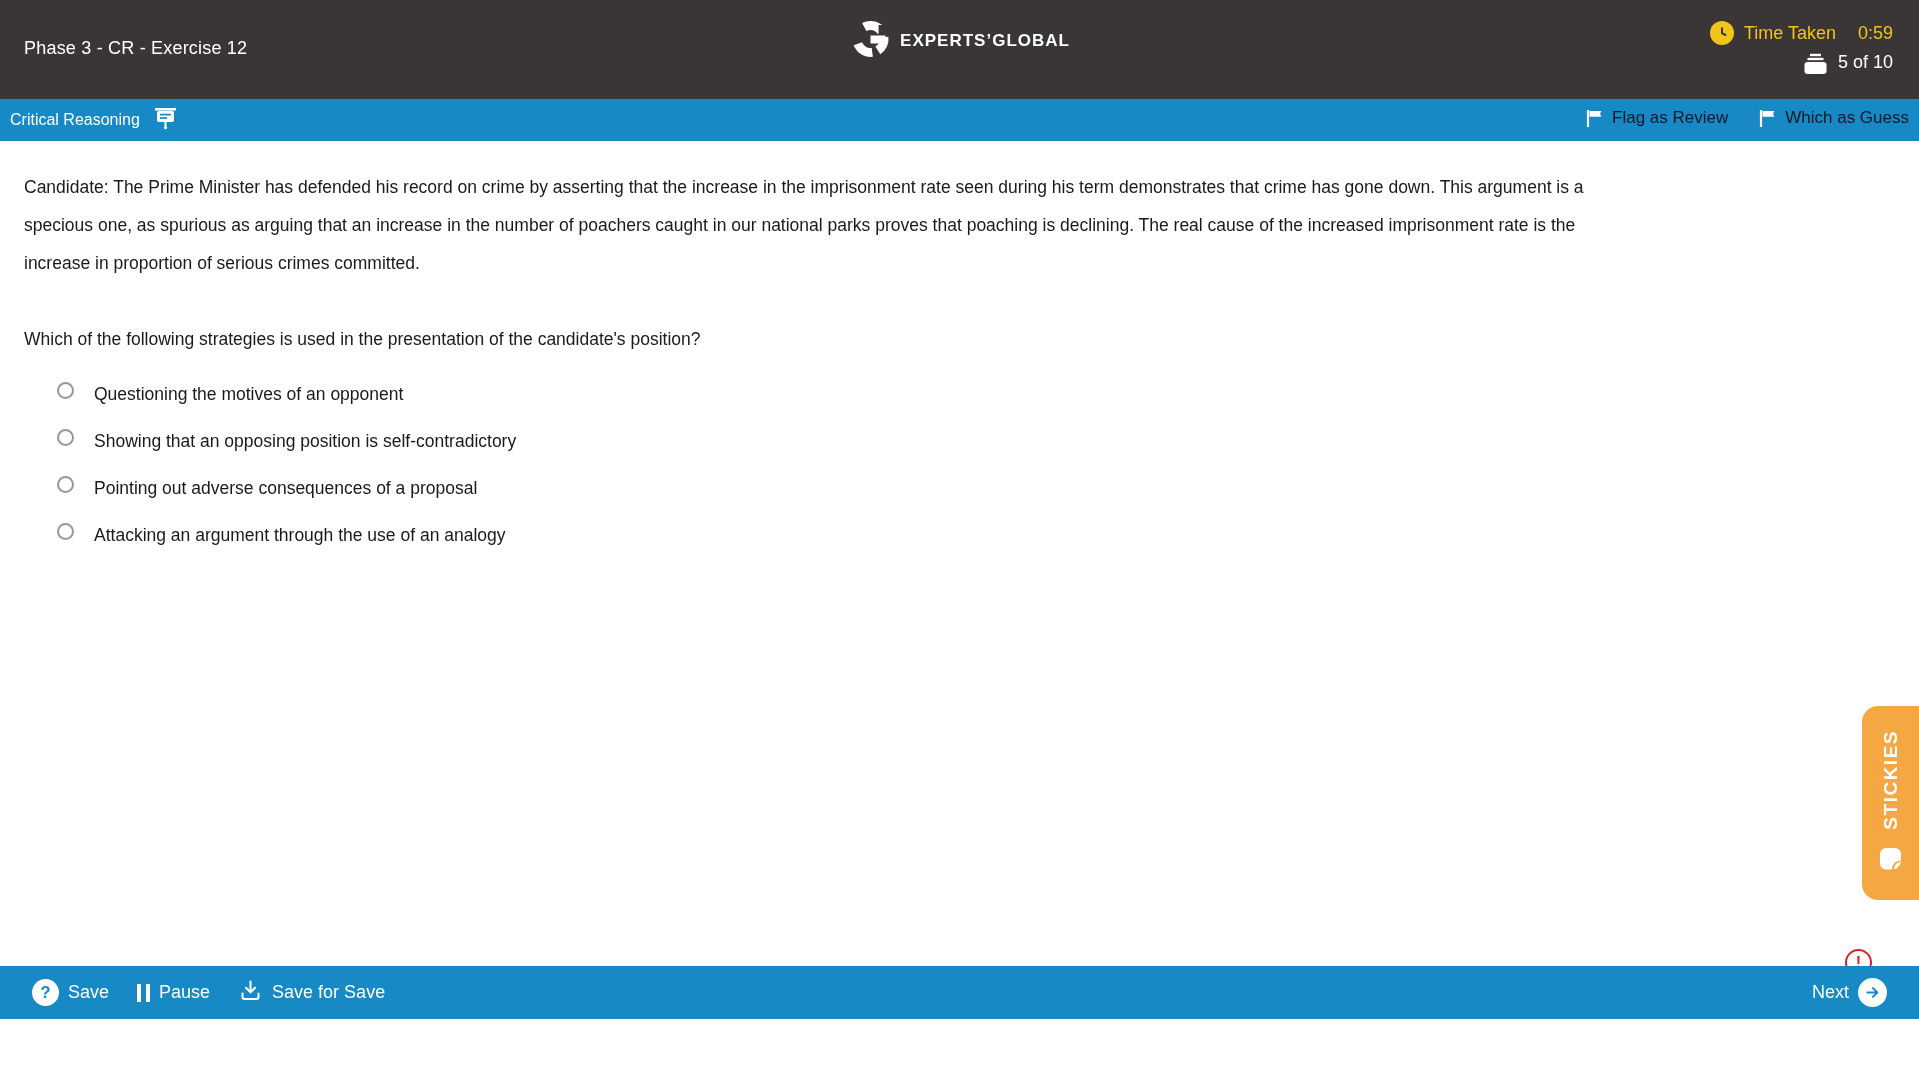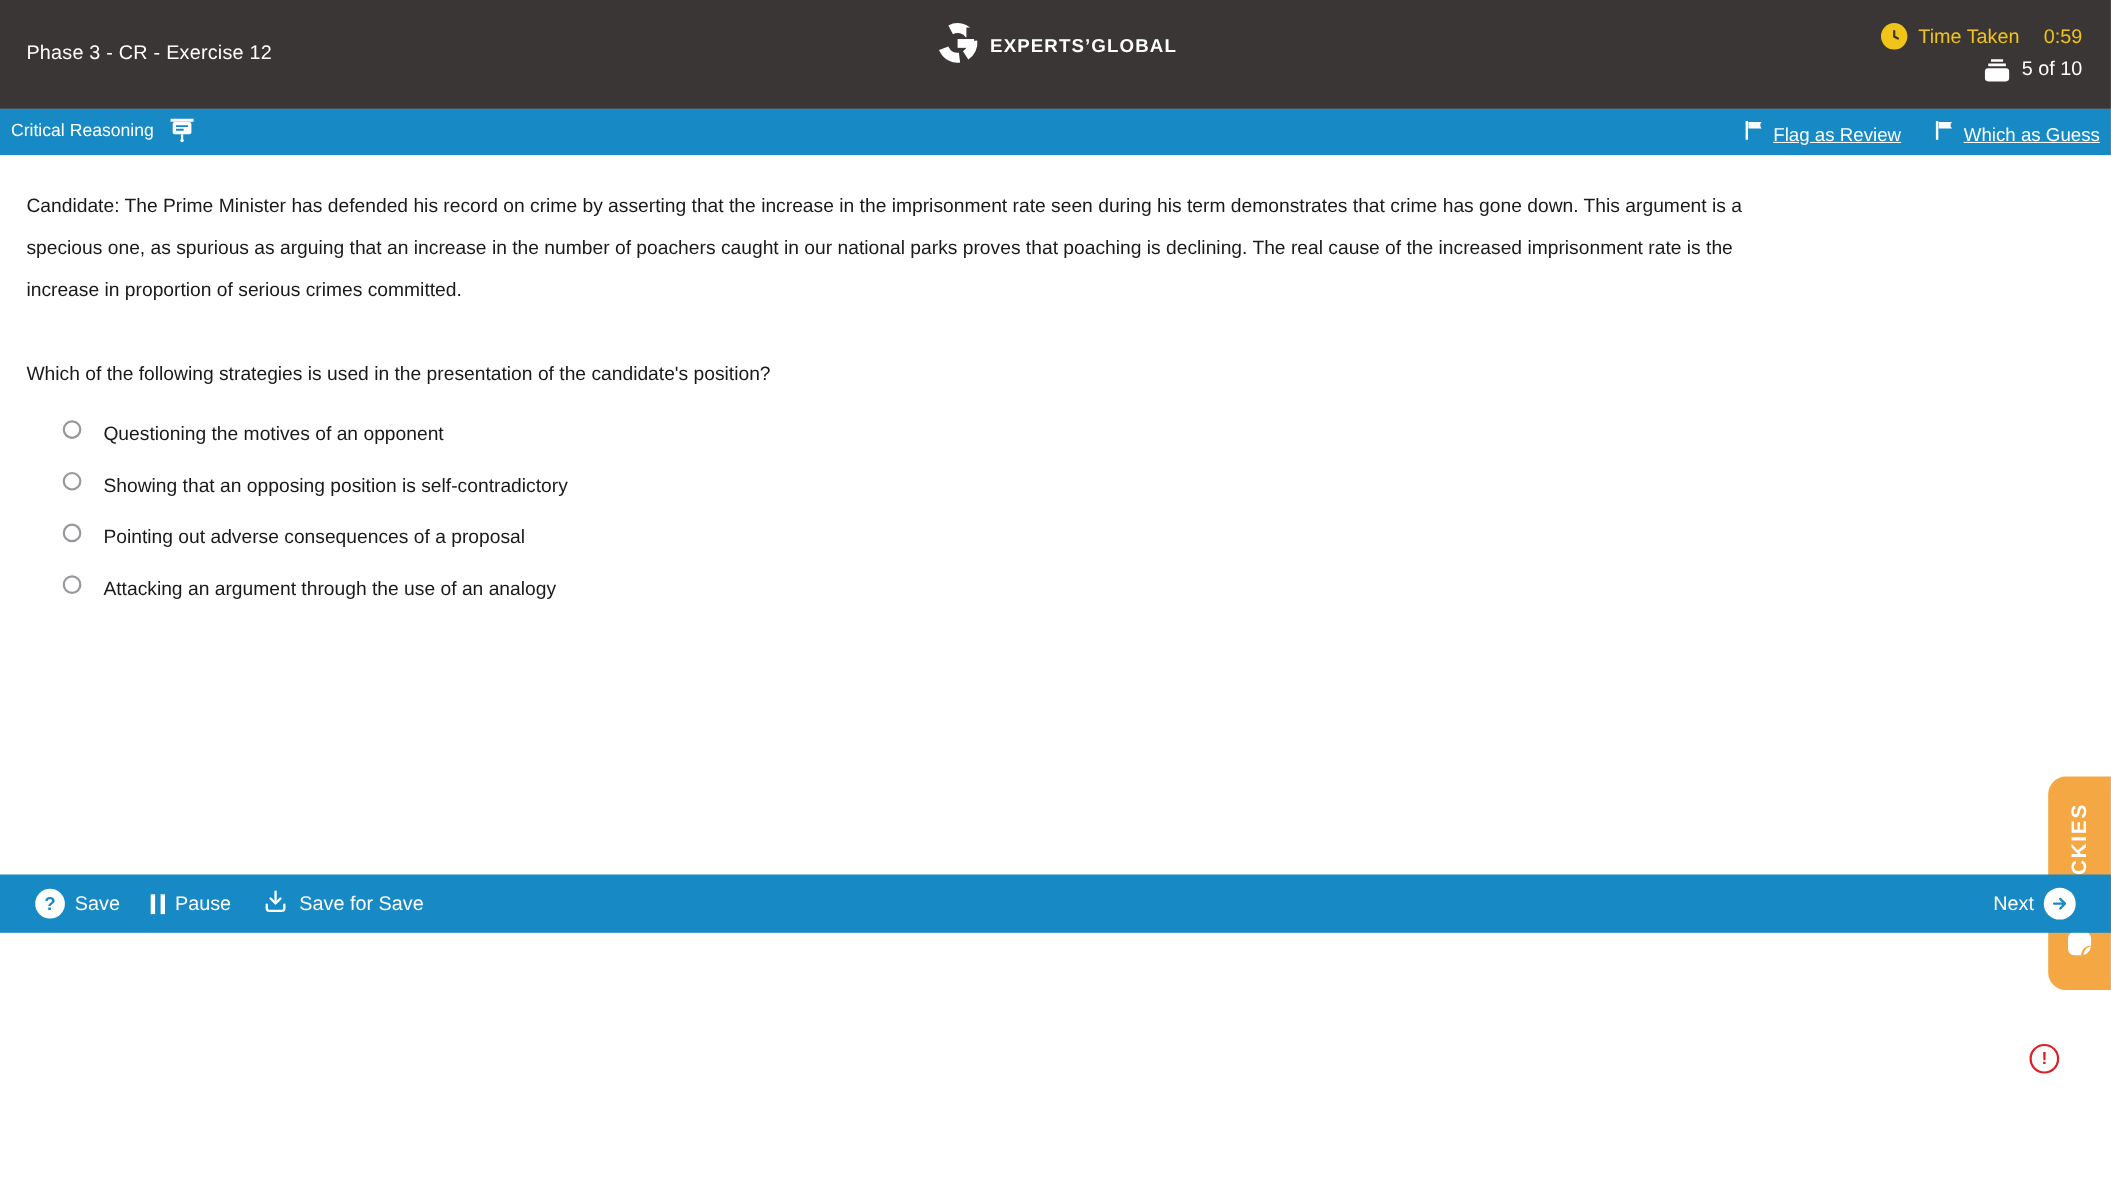--- a/index.html
+++ b/index.html
@@ -1,18 +1,18 @@
 <!DOCTYPE html>
 <html><head>
 <meta charset="utf-8">
 <style>
   * { margin:0; padding:0; box-sizing:border-box; }
   html,body { width:1919px; height:1079px; overflow:hidden; background:#fff;
               font-family:"Liberation Sans", sans-serif; }
-  .app { position:relative; width:1919px; height:848px; background:#ffffff; }
+  .app { position:relative; width:1919px; height:1019px; background:#ffffff; }
 
   
   .topbar { position:relative; width:100%; height:99px; background:#3A3636; color:#fff; }
   .topbar-title { position:absolute; left:24px; top:38px; font-size:18px; letter-spacing:.2px; }
   .logo { position:absolute; left:50%; top:18px; transform:translateX(-50%);
           display:flex; align-items:center; gap:9px; }
   .logo-textcol { display:flex; flex-direction:row; line-height:18px; }
   .logo-textcol span { font-size:17px; font-weight:bold; letter-spacing:1px; }
   .topbar-right { position:absolute; right:26px; top:21px; display:flex;
                   flex-direction:column; align-items:flex-end; gap:7px; }
@@ -20,22 +20,22 @@
   .time-value { margin-left:12px; }
   .clock-badge { width:24px; height:24px; border-radius:50%; background:#F0C419;
                  display:flex; align-items:center; justify-content:center; }
   .progress-row { display:flex; align-items:flex-start; gap:10px; font-size:18px; color:#fff; }
 
   
   .subbar { position:relative; width:100%; height:42px; background:#1789C4; color:#fff;
             display:flex; align-items:center; justify-content:space-between; padding:0 10px; }
   .subbar-left { display:flex; align-items:center; gap:14px; font-size:16px; }
   .subbar-right { display:flex; align-items:center; gap:30px; }
-  .flag-btn { display:flex; align-items:flex-end; gap:8px; font-size:17px; color:#ffffff;
-              background:none; border:none; cursor:pointer; font-family:inherit;text-decoration:underline; }
+  .flag-btn { display:flex; align-items:flex-start; gap:8px; font-size:17px; color:#0f172a;
+              background:none; border:none; cursor:pointer; font-family:inherit; }
 
   
   .content { padding:27px 9px 0 24px; color:#1a1a1a; }
   .passage { font-size:17.5px; line-height:38px; max-width:1590px; }
   .prompt  { font-size:17.5px; line-height:26px; margin-top:44px; }
   .options { margin-top:30px; margin-left:33px; display:flex; flex-direction:column; gap:22px; }
   .option-row { display:flex; align-items:flex-start; gap:20px; cursor:pointer; }
   .radio-dot { width:17px; height:17px; min-width:17px; border:2px solid #97979c;
                border-radius:50%; background:#fff; }
   .option-label { font-size:17.5px; line-height:25px; }

